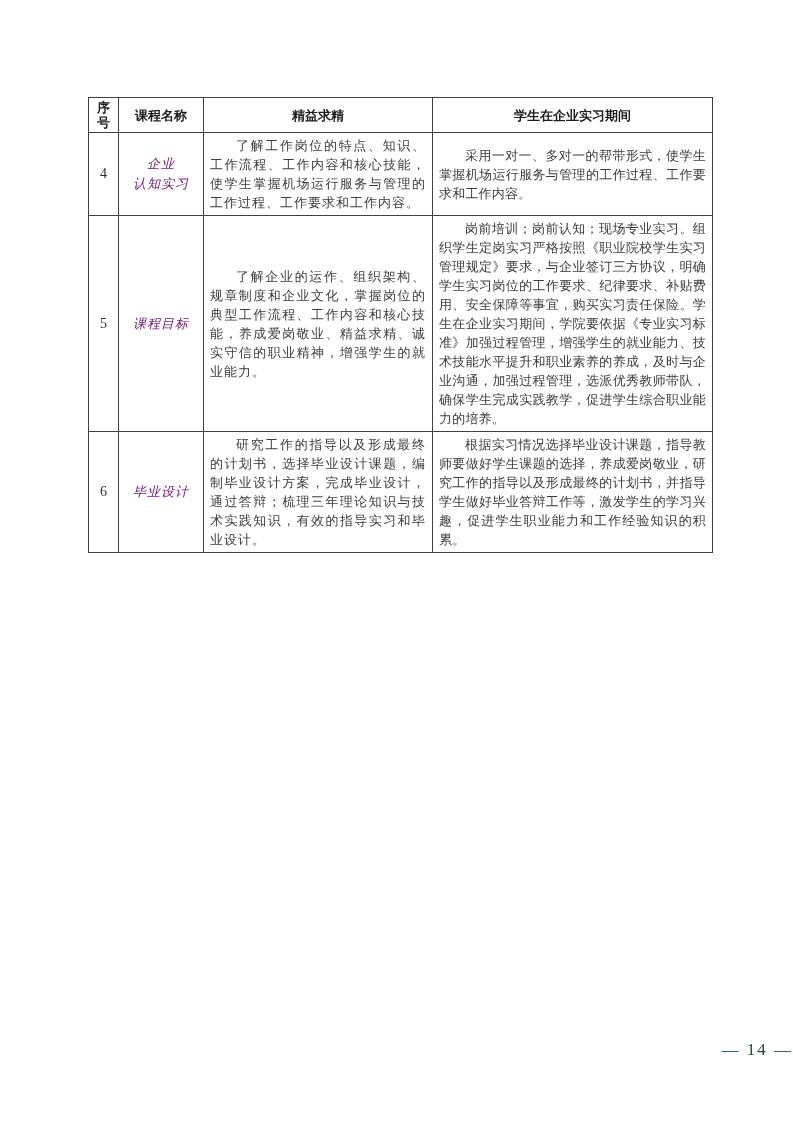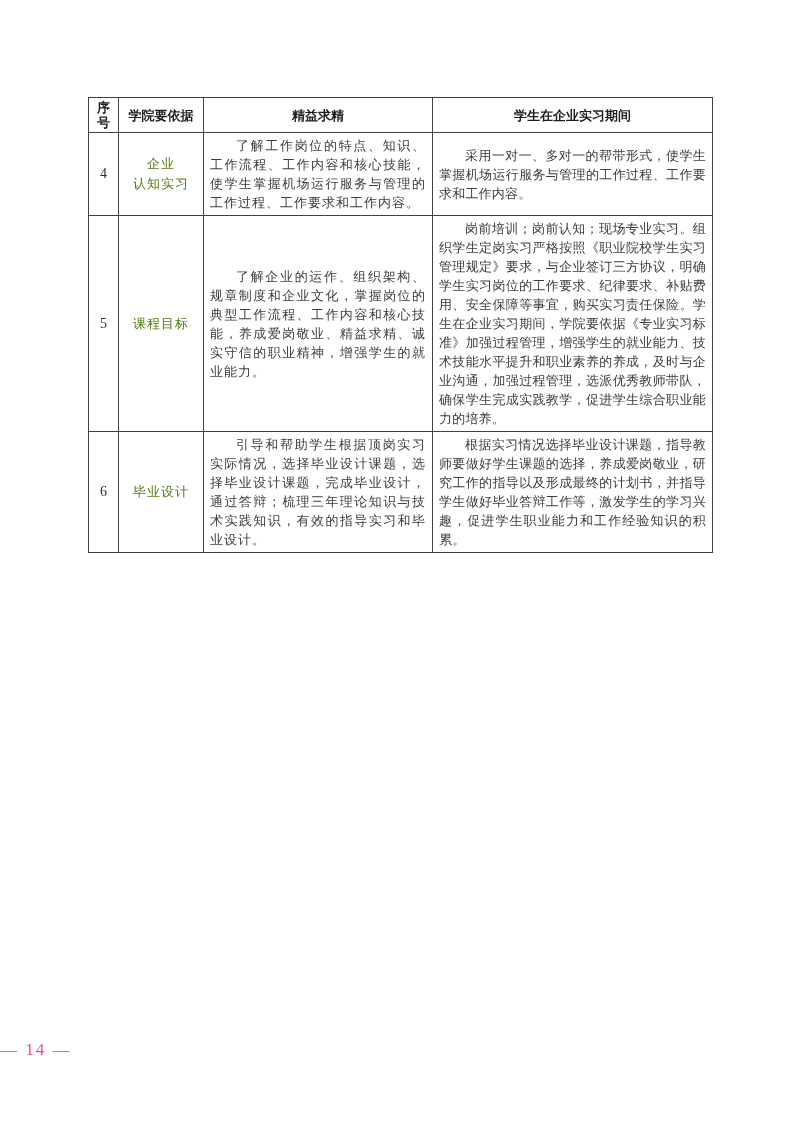--- a/index.html
+++ b/index.html
@@ -52,66 +52,67 @@
   td.c-no {
     text-align: center;
     font-size: 14px;
     color: #2e2e2e;
     font-family: "Liberation Serif", serif;
   }
   td.c-name {
     text-align: center;
     font-size: 13px;
     line-height: 20px;
-    color: #4d7c0f;
+    color: #701a75;
     white-space: pre-line;
     letter-spacing: 1px;
+    font-style: italic;
   }
   td.c-goal, td.c-content {
     font-size: 13px;
     line-height: 19px;
     text-align: justify;
     text-justify: inter-ideograph;
     word-break: break-all;
     text-indent: 2em;
     color: #3c3c3c;
     padding: 3px 6px;
     vertical-align: middle;
   }
   td.c-goal { letter-spacing: 1px; }
   td.c-content { letter-spacing: 0.2px; font-family: Liberation Serif, serif; }
   .page-footer {
     position: absolute;
     left: 0;
     top: 1040px;
     width: 100%;
-    text-align: left;
+    text-align: right;
     font-family: "Liberation Serif", serif;
     font-size: 17px;
-    color: #ec4899;
+    color: #14532d;
     letter-spacing: 2px;
   }
 </style>
 </head>
 <body>
 
 <div class="page">
 
   <table class="course-table">
     <colgroup>
       <col class="c0">
         <col class="c1">
         <col class="c2">
         <col class="c3">
     </colgroup>
     <thead>
       <tr>
         <th>序
 号</th>
-        <th>学院要依据</th>
+        <th>课程名称</th>
         <th>精益求精</th>
         <th>学生在企业实习期间</th>
       </tr>
     </thead>
     <tbody>
       <tr class="row-4">
         <td class="c-no">4</td>
         <td class="c-name">企业
 认知实习</td>
         <td class="c-goal">了解工作岗位的特点、知识、工作流程、工作内容和核心技能，使学生掌握机场运行服务与管理的工作过程、工作要求和工作内容。</td>
@@ -119,21 +120,21 @@
       </tr>
       <tr class="row-5">
         <td class="c-no">5</td>
         <td class="c-name">课程目标</td>
         <td class="c-goal">了解企业的运作、组织架构、规章制度和企业文化，掌握岗位的典型工作流程、工作内容和核心技能，养成爱岗敬业、精益求精、诚实守信的职业精神，增强学生的就业能力。</td>
         <td class="c-content">岗前培训；岗前认知；现场专业实习。组织学生定岗实习严格按照《职业院校学生实习管理规定》要求，与企业签订三方协议，明确学生实习岗位的工作要求、纪律要求、补贴费用、安全保障等事宜，购买实习责任保险。学生在企业实习期间，学院要依据《专业实习标准》加强过程管理，增强学生的就业能力、技术技能水平提升和职业素养的养成，及时与企业沟通，加强过程管理，选派优秀教师带队，确保学生完成实践教学，促进学生综合职业能力的培养。</td>
       </tr>
       <tr class="row-6">
         <td class="c-no">6</td>
         <td class="c-name">毕业设计</td>
-        <td class="c-goal">引导和帮助学生根据顶岗实习实际情况，选择毕业设计课题，选择毕业设计课题，完成毕业设计，通过答辩；梳理三年理论知识与技术实践知识，有效的指导实习和毕业设计。</td>
+        <td class="c-goal">研究工作的指导以及形成最终的计划书，选择毕业设计课题，编制毕业设计方案，完成毕业设计，通过答辩；梳理三年理论知识与技术实践知识，有效的指导实习和毕业设计。</td>
         <td class="c-content">根据实习情况选择毕业设计课题，指导教师要做好学生课题的选择，养成爱岗敬业，研究工作的指导以及形成最终的计划书，并指导学生做好毕业答辩工作等，激发学生的学习兴趣，促进学生职业能力和工作经验知识的积累。</td>
       </tr>
     </tbody>
   </table>
 
   <div class="page-footer">
     <span>— 14 —</span>
   </div>
 
 </div>

